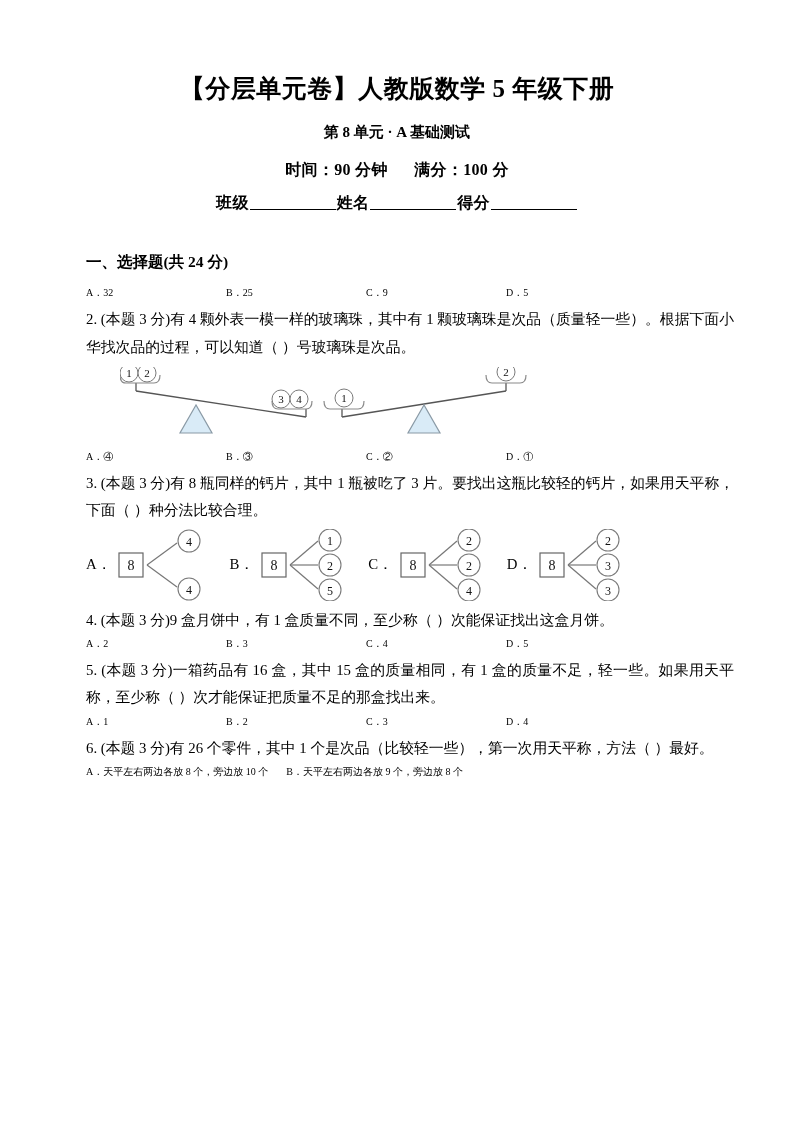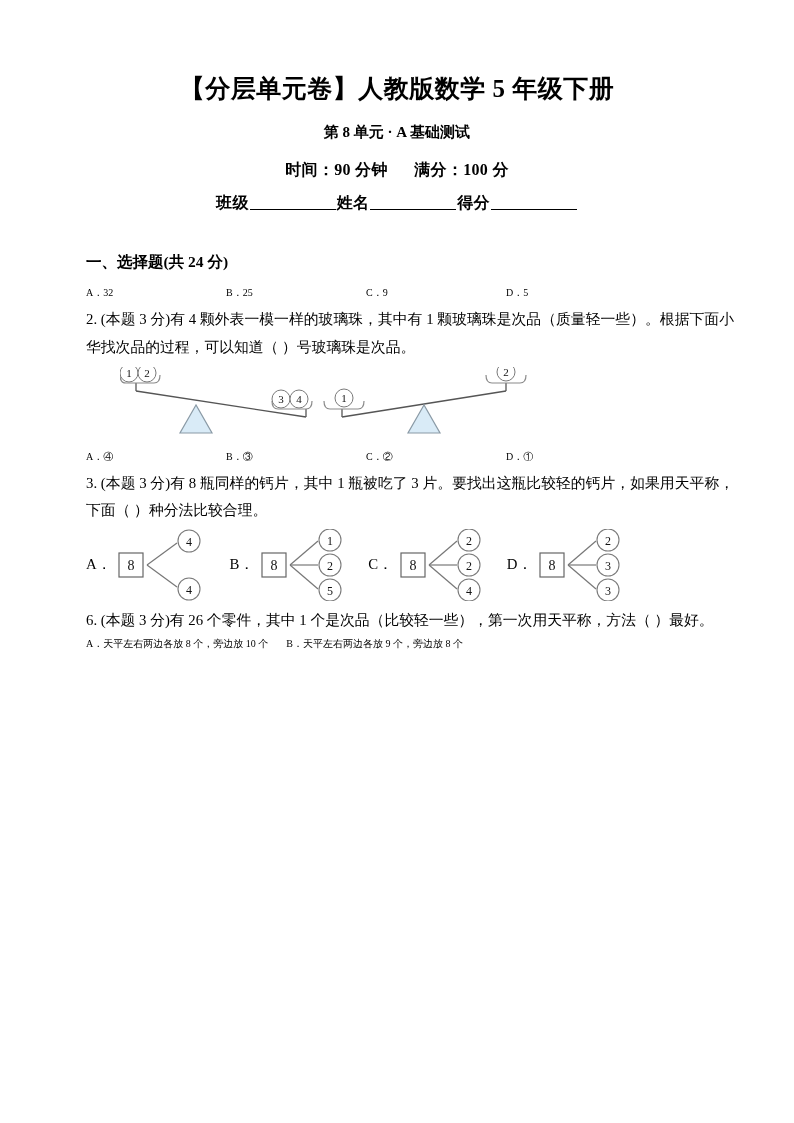--- a/index.html
+++ b/index.html
@@ -271,21 +271,33 @@
             <circle cx="70" cy="36" r="11" fill="#ffffff" stroke="#7a7a7a" stroke-width="1.1"></circle>
             <text x="70" y="41" font-family="Liberation Serif, serif" font-size="12" text-anchor="middle" fill="#111">3</text>
             <circle cx="70" cy="61" r="11" fill="#ffffff" stroke="#7a7a7a" stroke-width="1.1"></circle>
             <text x="70" y="66" font-family="Liberation Serif, serif" font-size="12" text-anchor="middle" fill="#111">3</text>
           </svg>
         </div>
 
       </div>
     </div>
 
-
+    <div class="qblock">
+      <p class="qtext"><span class="qnum">4.</span> <span>(本题 3 分)</span><span>9 盒月饼中，有 1 盒质量不同，至少称（    ）次能保证找出这盒月饼。</span></p>
+      <p class="opts">
+        <span class="opt">A．2</span><span class="opt">B．3</span><span class="opt">C．4</span><span class="opt">D．5</span>
+      </p>
+    </div>
+
+    <div class="qblock">
+      <p class="qtext"><span class="qnum">5.</span> <span>(本题 3 分)</span><span>一箱药品有 16 盒，其中 15 盒的质量相同，有 1 盒的质量不足，轻一些。如果用天平称，至少称（    ）次才能保证把质量不足的那盒找出来。</span></p>
+      <p class="opts">
+        <span class="opt">A．1</span><span class="opt">B．2</span><span class="opt">C．3</span><span class="opt">D．4</span>
+      </p>
+    </div>
 
     <div class="qblock">
       <p class="qtext"><span class="qnum">6.</span> <span>(本题 3 分)</span><span>有 26 个零件，其中 1 个是次品（比较轻一些），第一次用天平称，方法（    ）最好。</span></p>
       <p class="opts">
         <span class="opt-wide">A．天平左右两边各放 8 个，旁边放 10 个</span><span class="opt-wide">B．天平左右两边各放 9 个，旁边放 8 个</span>
       </p>
     </div>
 
   </div>
 </div>

